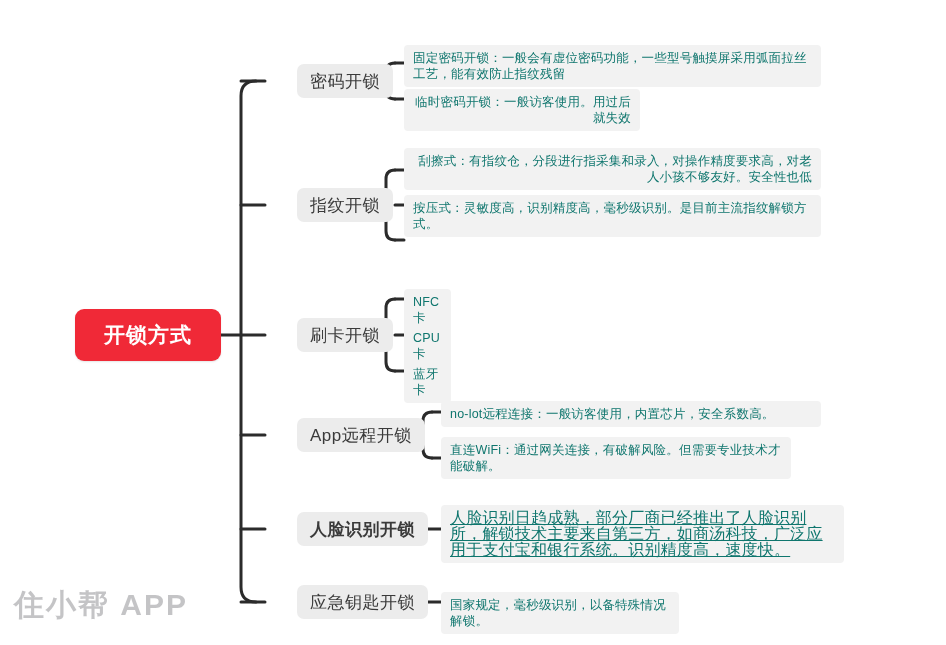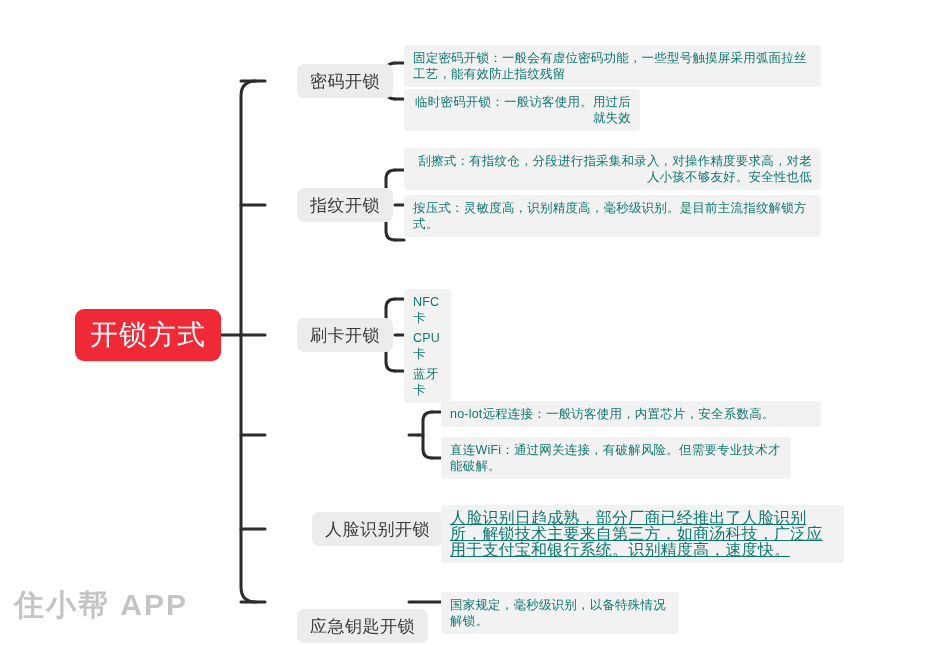--- a/index.html
+++ b/index.html
@@ -40,22 +40,22 @@
     height: 52px;
     background: #f02937;
     border-radius: 9px;
     display: flex;
     align-items: center;
     justify-content: center;
     box-shadow: 0 1px 2px rgba(0,0,0,0.10);
   }
   .root-node .root-label {
     color: #ffffff;
-    font-size: 28px;
-    font-weight: normal;
+    font-size: 21px;
+    font-weight: bold;
     letter-spacing: 1px;
     white-space: nowrap;
     text-align: center;
   }
 
   
   .branch-node {
     position: absolute;
     background: #ececec;
     border-radius: 7px;
@@ -189,35 +189,38 @@
   <div class="leaf-node" style="left:404px; top:289px; width:47px;">
     <span class="leaf-label">NFC卡</span>
   </div>
   <div class="leaf-node" style="left:404px; top:325px; width:47px;align-items:center;">
     <span class="leaf-label">CPU卡</span>
   </div>
   <div class="leaf-node" style="left:404px; top:361px; width:47px;">
     <span class="leaf-label">蓝牙卡</span>
   </div>
 
+  <div class="branch-node" style="left:265px; top:418px;">
+    <span class="branch-label">App远程开锁</span>
+  </div>
   <div class="leaf-node" style="left:441px; top:401px; width:380px;">
     <span class="leaf-label">no-lot远程连接：一般访客使用，内置芯片，安全系数高。</span>
   </div>
   <div class="leaf-node" style="left:441px; top:437px; width:350px;">
     <span class="leaf-label">直连WiFi：通过网关连接，有破解风险。但需要专业技术才能破解。</span>
   </div>
 
-  <div class="branch-node" style="left:280px; top:512px;">
+  <div class="branch-node" style="left:265px; top:512px;font-weight:bold;">
     <span class="branch-label">人脸识别开锁</span>
   </div>
   <div class="leaf-node big" style="left:441px; top:505px; width:403px;">
     <span class="leaf-label">人脸识别日趋成熟，部分厂商已经推出了人脸识别所，解锁技术主要来自第三方，如商汤科技，广泛应用于支付宝和银行系统。识别精度高，速度快。</span>
   </div>
 
-  <div class="branch-node" style="left:265px; top:609px;">
+  <div class="branch-node" style="left:265px; top:585px;">
     <span class="branch-label">应急钥匙开锁</span>
   </div>
   <div class="leaf-node" style="left:441px; top:592px; width:238px;">
     <span class="leaf-label">国家规定，毫秒级识别，以备特殊情况解锁。</span>
   </div>
 
   <div class="watermark">
     <span>住小帮 APP</span>
   </div>
 

